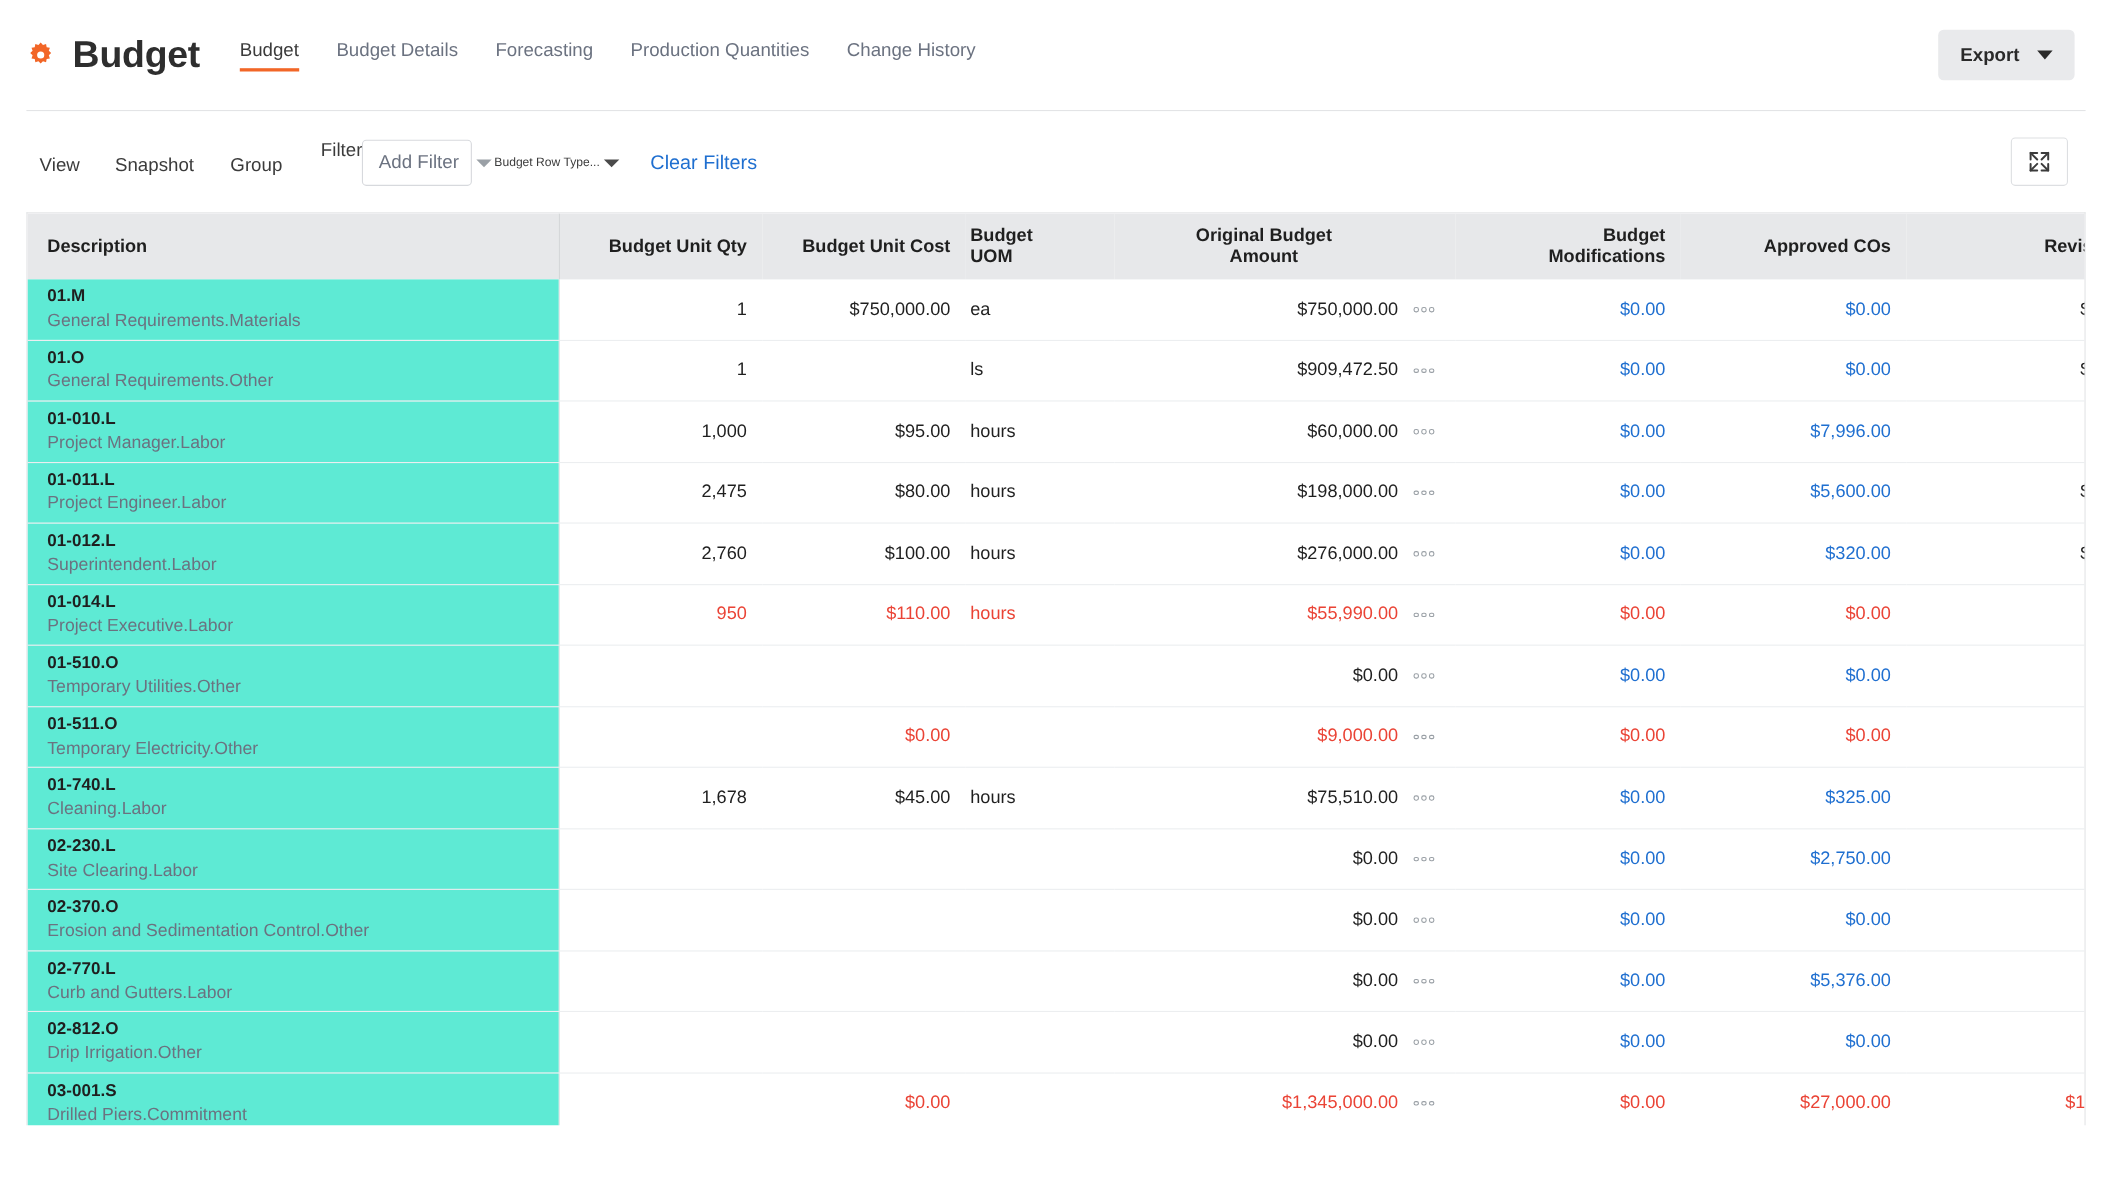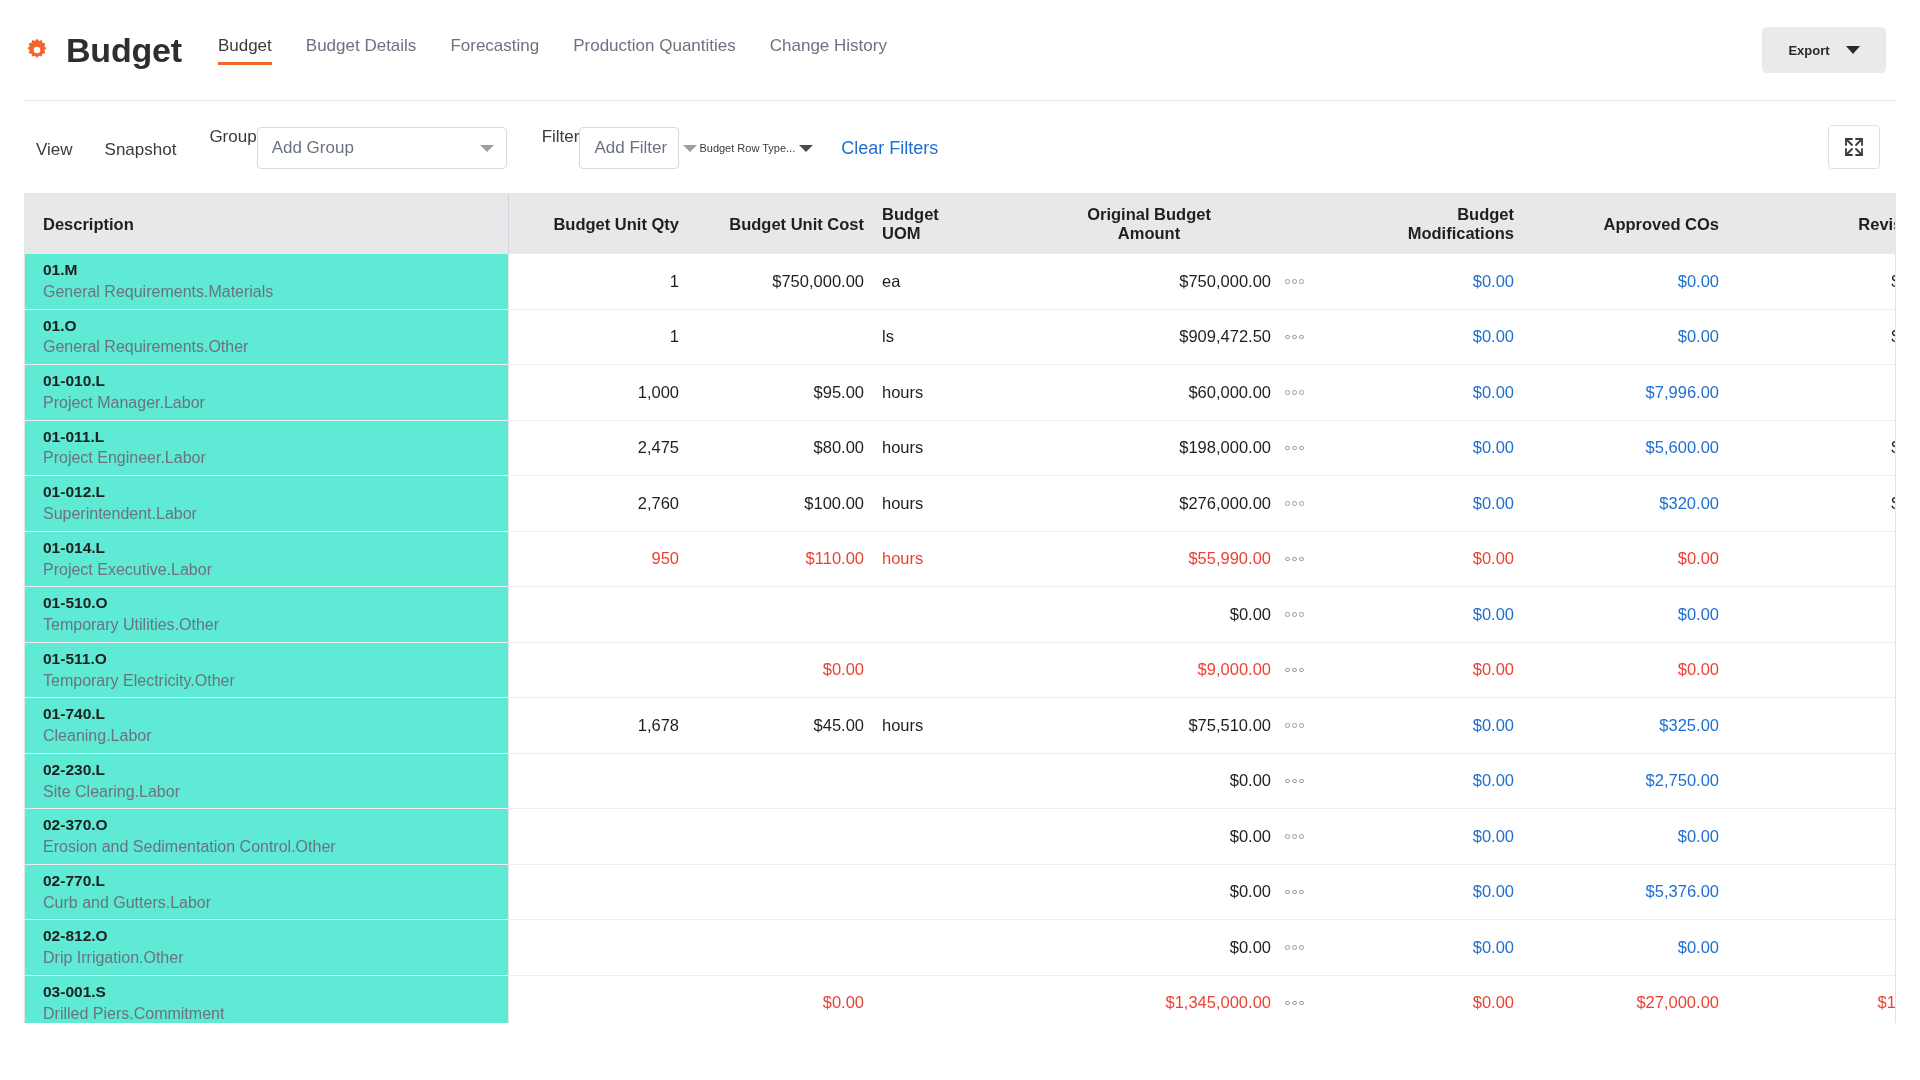--- a/index.html
+++ b/index.html
@@ -53,21 +53,21 @@
     border: none;
     border-radius: 5px;
     display: flex;
     align-items: center;
     justify-content: center;
     gap: 16px;
     padding: 0 18px;
     cursor: pointer;
     font-family: inherit;
   }
-  .export-label { font-size: 13px; font-weight: bold; color: #2a2a2a; }
+  .export-label { font-size: 17px; font-weight: bold; color: #2a2a2a; }
   .caret-dark {
     width: 0; height: 0;
     border-left: 7px solid transparent;
     border-right: 7px solid transparent;
     border-top: 8px solid #2a2a2a;
   }
 
   .divider {
     height: 1px;
     background: #e3e4e6;
@@ -276,24 +276,20 @@
   <div class="gap-a"></div>
 
   <div class="field">
     <span class="field-label">Snapshot</span>
   </div>
 
   <div class="gap-b"></div>
 
   <div class="field">
     <span class="field-label">Group</span>
-    <div class="select w-group">
-      <span class="select-value ph">Add Group</span>
-      <span class="caret-grey"></span>
-    </div>
   </div>
 
   <div class="gap-c"></div>
 
   <div class="field">
     <span class="field-label">Filter</span>
     <div class="select w-filter">
       <span class="select-value ph">Add Filter</span>
       <span class="caret-grey"></span>
     </div>

